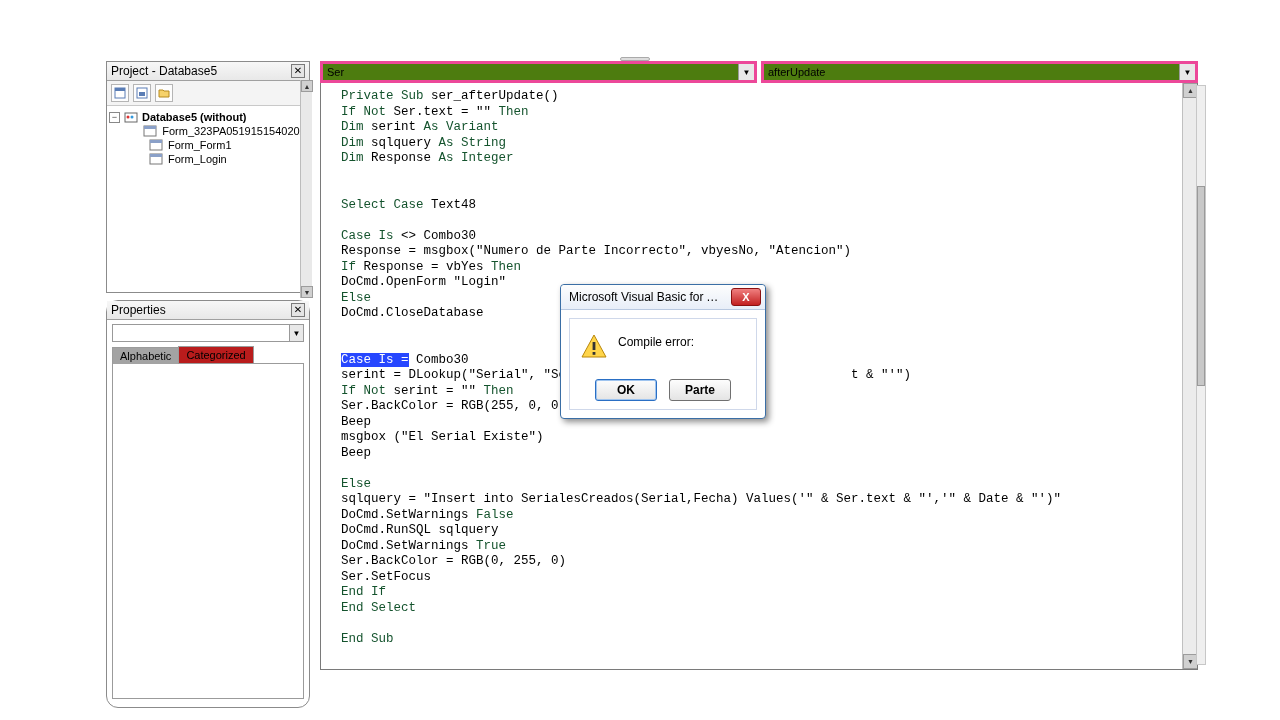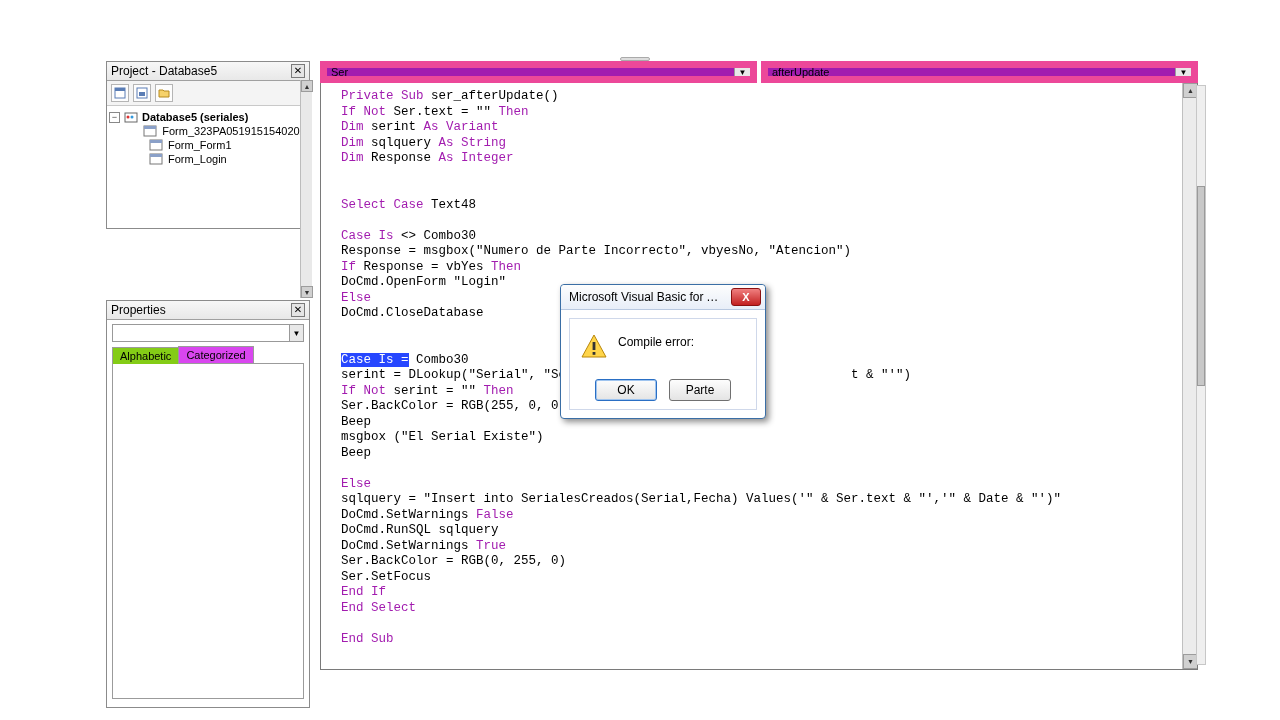--- a/index.html
+++ b/index.html
@@ -11,21 +11,21 @@
     width: 1280px;
     height: 720px;
     overflow: hidden;
   }
   .pane {
     position: absolute;
     background: #fff;
     border: 1px solid #8b8b8b;
   }
   
-  #project-pane { left: 106px; top: 61px; width: 204px; height: 168px; }
+  #project-pane { left: 106px; top: 61px; width: 204px; height: 232px; }
   .pane-title {
     background: linear-gradient(#f7f7f7, #e8e8e8);
     border-bottom: 1px solid #a0a0a0;
     padding: 2px 4px;
     font-size: 12px;
     display: flex;
     justify-content: space-between;
     align-items: center;
   }
   .pane-close {
@@ -65,50 +65,50 @@
   .form-ico svg { width:14px; height:12px; }
 
   
   #proj-scroll { position:absolute; left:300px; top:80px; width:12px; height:218px;
     background:#e9e9e9; border-left:1px solid #bcbcbc; }
   .scroll-arrow { width:12px; height:12px; background:#d0d0d0; border:1px solid #9c9c9c;
     display:flex; align-items:center; justify-content:center; font-size:7px; color:#333; }
   .scroll-arrow.bot { position:absolute; bottom:0; }
 
   
-  #props-pane { left: 106px; top: 300px; width: 204px; height: 408px; }
+  #props-pane { left: 106px; top: 300px; width: 204px; height: 408px; border-radius: 12px; }
   #props-combo {
     margin: 4px 5px 0 5px;
     border: 1px solid #999;
     height: 18px;
     background: #fff;
     position: relative;
   }
   #props-combo .dd {
     position: absolute; right:0; top:0; width:14px; height:100%;
     border-left:1px solid #999; background:#e8e8e8;
     display:flex; align-items:center; justify-content:center; font-size:8px;
   }
   #props-tabs { display:flex; margin: 4px 5px 0 5px; }
   .ptab {
     border: 1px solid #9b9b9b;
     border-bottom: none;
     padding: 2px 7px;
-    background: #d946ef;
+    background: #b91c1c;
     margin-right: -1px;
     cursor: pointer;
   }
-  .ptab.active { background:#84cc16; position:relative; top:1px; }
+  .ptab.active { background:#a3a3a3; position:relative; top:1px; }
   #props-grid { border:1px solid #9b9b9b; margin: 0 5px 5px 5px; height: calc(100% - 70px); background:#fff; }
 
   
   #code-wrap { position:absolute; left:320px; top:61px; right:82px; bottom:50px; }
   #code-dropdowns { display:flex; gap:4px; height:22px; }
   .code-dd {
-    flex:1; border:7px solid #ec4899; background:#a21caf; position:relative;
+    flex:1; border:3px solid #ec4899; background:#4d7c0f; position:relative;
     display:flex; align-items:center; padding: 0 4px;
   }
   .code-dd .arr {
     position:absolute; right:0; top:0; height:100%; width:16px;
     border-left:1px solid #9c9c9c; background:#e8e8e8;
     display:flex; align-items:center; justify-content:center; font-size:8px;
   }
   #code-body {
     border:1px solid #7a7a7a; border-top:none;
     height: calc(100% - 22px);
@@ -117,21 +117,21 @@
     overflow:hidden;
   }
   #code-lines {
     font-family: Consolas, "Courier New", monospace;
     font-size: 12.5px;
     line-height: 15.5px;
     padding: 6px 20px;
     white-space: pre;
     color: #000;
   }
-  .kw { color: #a21caf; }
+  .kw { color: #14532d; }
   .hl { background: #2747ff; color: #fff; }
   #code-vscroll {
     position:absolute; right:0; top:0; bottom:0; width:15px;
     background:#ececec; border-left:1px solid #c0c0c0;
   }
   #code-vscroll .scroll-arrow{width:15px;height:15px;}
   #code-vscroll .scroll-arrow.bot{bottom:0;}
 
   
   #far-scroll { position:absolute; right:74px; top:85px; width:10px; height:580px;
@@ -182,20 +182,21 @@
   #dlg-btns {
     display:flex; justify-content:center; gap:12px; margin-top:18px;
   }
   .dlg-btn {
     min-width:62px; padding:3px 10px;
     border:1px solid #707070;
     background: linear-gradient(#fdfdfd,#e4e4e4);
     border-radius:3px;
     font-size:12px;
     cursor:pointer;
+    font-weight:bold;
   }
   .dlg-btn.default { border:1px solid #2a6fc4; box-shadow: 0 0 0 1px #9fc4ef inset; }
 
 </style>
 </head>
 <body>
 
 <div id="top-handle"></div>
 
 <div id="project-pane" class="pane">
@@ -227,21 +228,21 @@
   <div class="tree">
     <div class="tree-row">
       <span class="tree-toggler">−</span>
       <span class="tree-icon">
         <svg viewBox="0 0 14 12">
             <rect x="1" y="2" width="12" height="9" fill="#fff" stroke="#666"></rect>
             <circle cx="4" cy="6" r="1.5" fill="#d33"></circle>
             <circle cx="8" cy="6" r="1.5" fill="#39d"></circle>
           </svg>
       </span>
-      <span class="tree-root">Database5 (seriales)</span>
+      <span class="tree-root">Database5 (without)</span>
     </div>
     <div class="tree-row">
       <span class="tree-indent"></span>
         <span class="tree-indent"></span>
       <span class="form-ico"><svg viewBox="0 0 14 12">
             <rect x="1" y="1" width="12" height="10" fill="#fff" stroke="#777"></rect>
             <rect x="1" y="1" width="12" height="3" fill="#8aa0c8"></rect>
           </svg></span>
       <span>Form_323PA051915154020A</span>
     </div>

